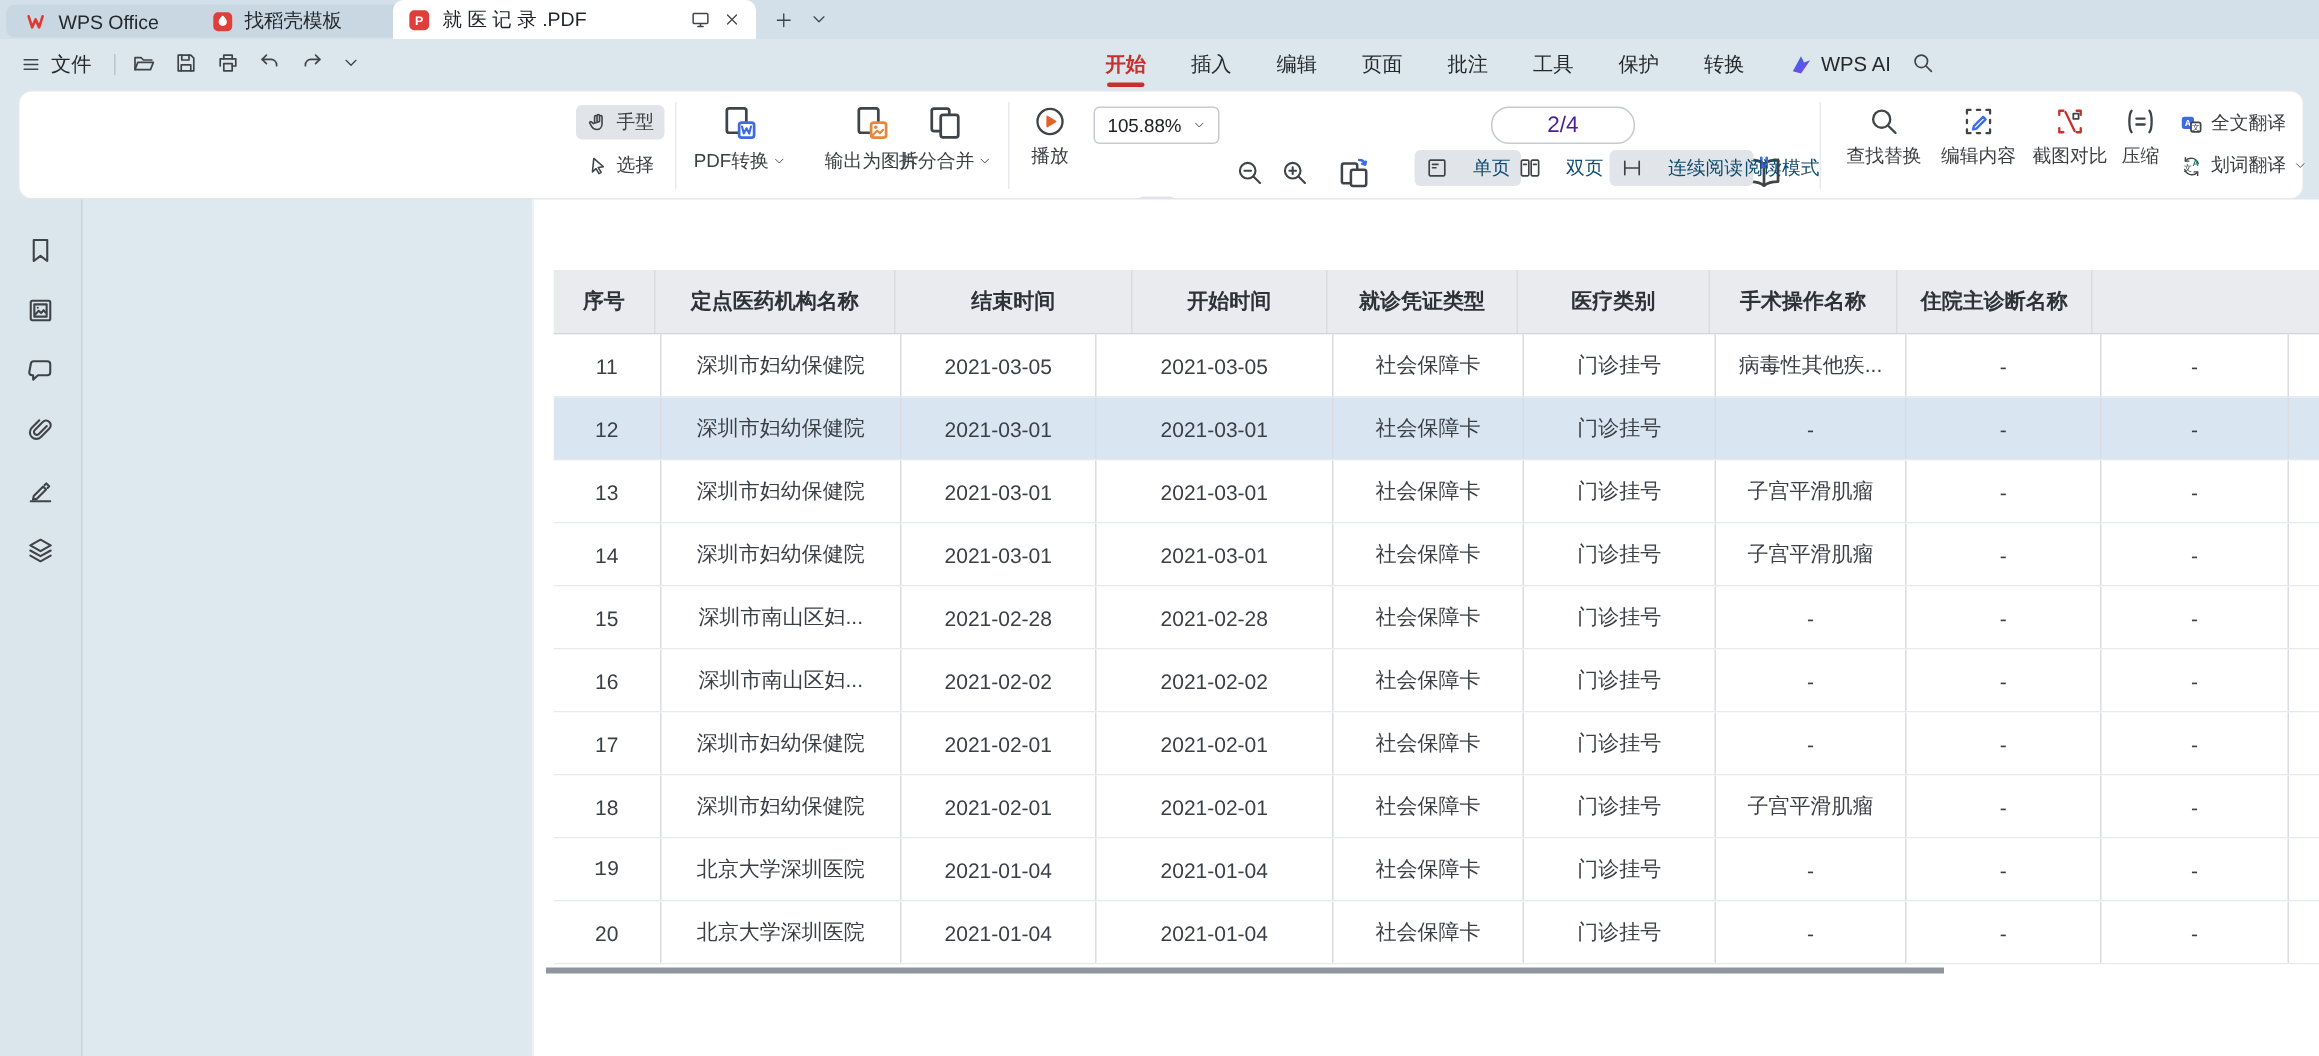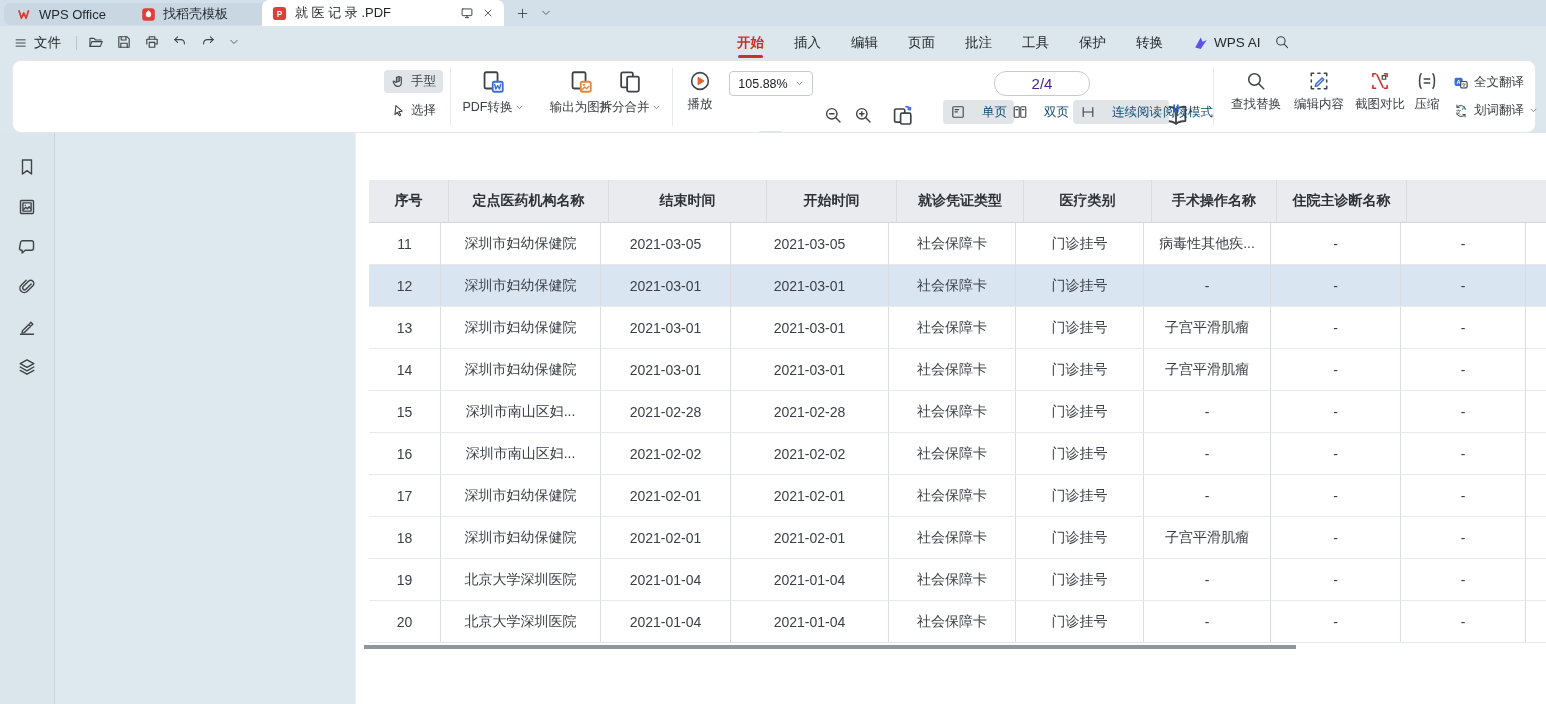--- a/index.html
+++ b/index.html
@@ -570,21 +570,21 @@
         <path d="M10 2.8 16.8 6.6 10 10.4 3.2 6.6z"></path>
         <path d="M3.2 10 10 13.8 16.8 10"></path>
         <path d="M3.2 13.4 10 17.2l6.8-3.8"></path>
       </svg>
     </span>
   </div>
 
 <div class="page">
   <div class="tablewrap">
     <div class="thead-g">
-        <div class="cell" style="width: 80px;">序号</div>
+        <div class="cell" style="width: 68px;">序号</div>
         <div class="cell" style="width: 160px;">定点医药机构名称</div>
         <div class="cell" style="width: 158px;">结束时间</div>
         <div class="cell" style="width: 130px;">开始时间</div>
         <div class="cell" style="width: 127px;">就诊凭证类型</div>
         <div class="cell" style="width: 128px;">医疗类别</div>
         <div class="cell" style="width: 125px;">手术操作名称</div>
         <div class="cell" style="width: 130px;">住院主诊断名称</div>
         <div class="cell stub" style="width: 35px;"></div>
       </div>
     <div id="tbody">
@@ -678,21 +678,21 @@
           <div class="cell" style="width: 130px;">2021-02-01</div>
           <div class="cell" style="width: 158px;">2021-02-01</div>
           <div class="cell" style="width: 127px;">社会保障卡</div>
           <div class="cell" style="width: 128px;">门诊挂号</div>
           <div class="cell" style="width: 127px;">子宫平滑肌瘤</div>
           <div class="cell" style="width: 130px;">-</div>
           <div class="cell" style="width: 125px;">-</div>
           <div class="cell stub" style="width: 35px;"></div>
         </div>
         <div class="trow-g">
-          <div class="cell" style="width: 72px;">19</div>
+          <div class="cell" style="width: 72px; font-family: Liberation Mono, monospace;">19</div>
           <div class="cell" style="width: 160px;">北京大学深圳医院</div>
           <div class="cell" style="width: 130px;">2021-01-04</div>
           <div class="cell" style="width: 158px;">2021-01-04</div>
           <div class="cell" style="width: 127px;">社会保障卡</div>
           <div class="cell" style="width: 128px;">门诊挂号</div>
           <div class="cell" style="width: 127px;">-</div>
           <div class="cell" style="width: 130px;">-</div>
           <div class="cell" style="width: 125px;">-</div>
           <div class="cell stub" style="width: 35px;"></div>
         </div>

